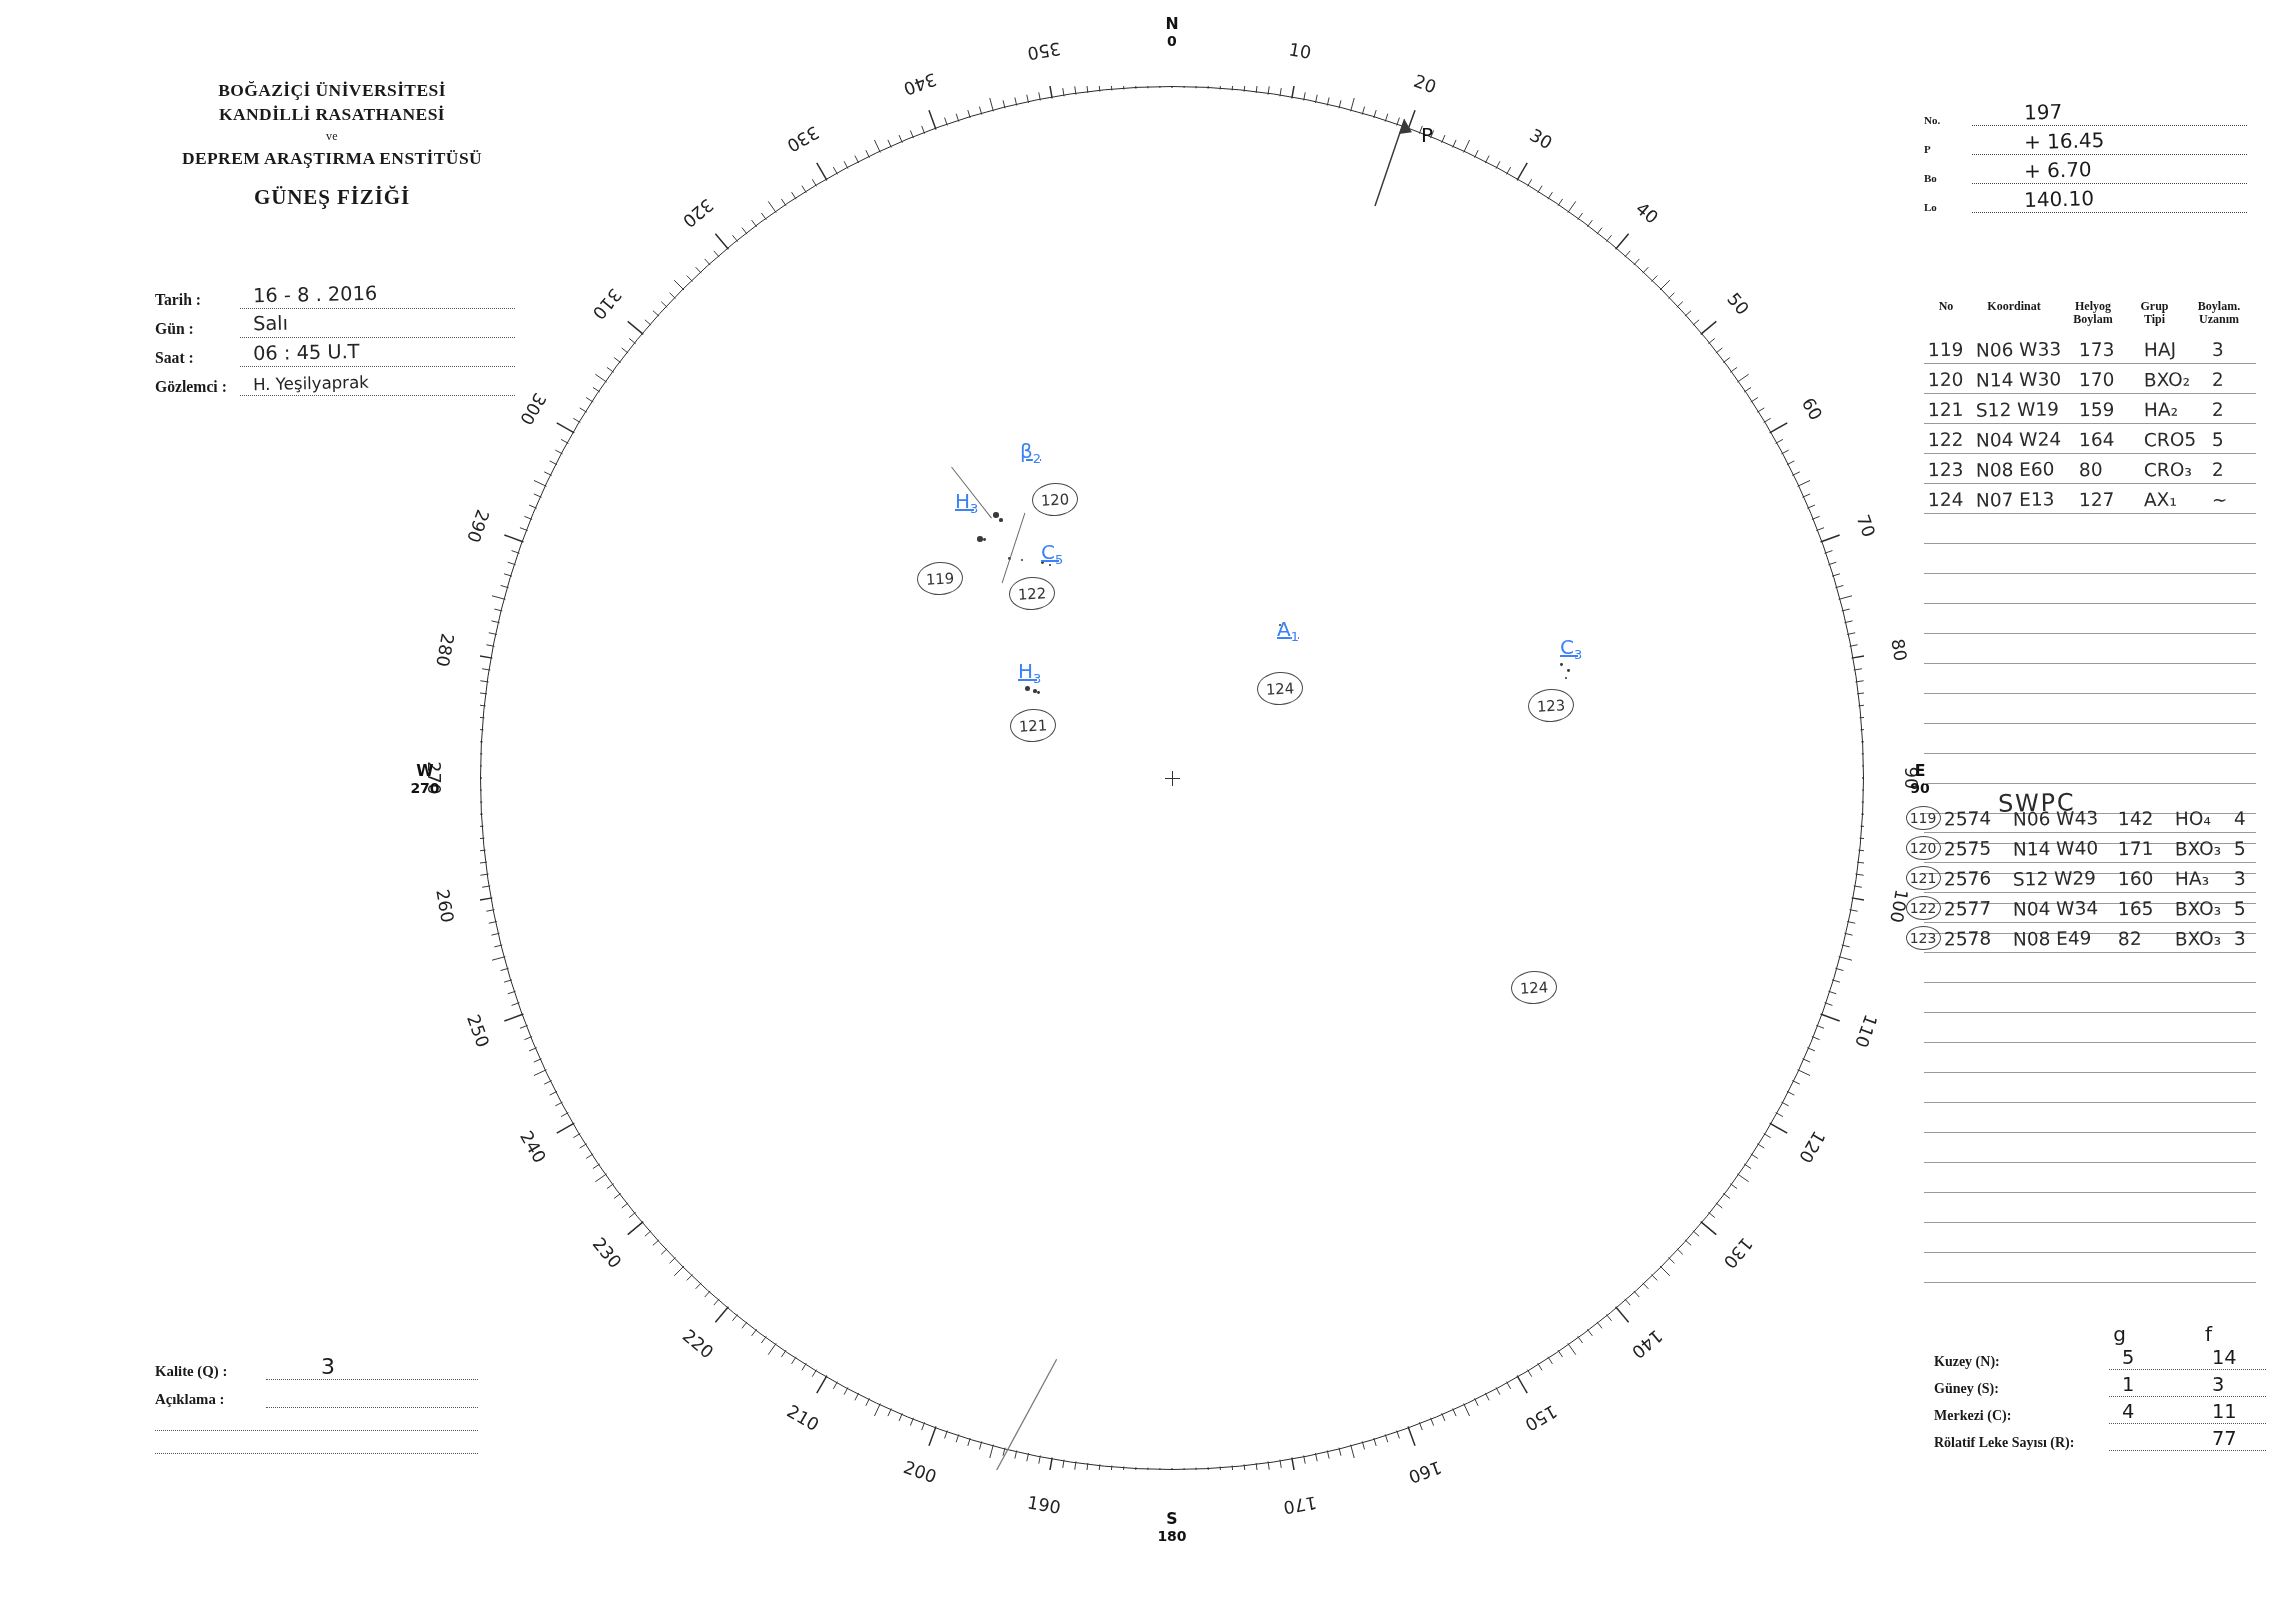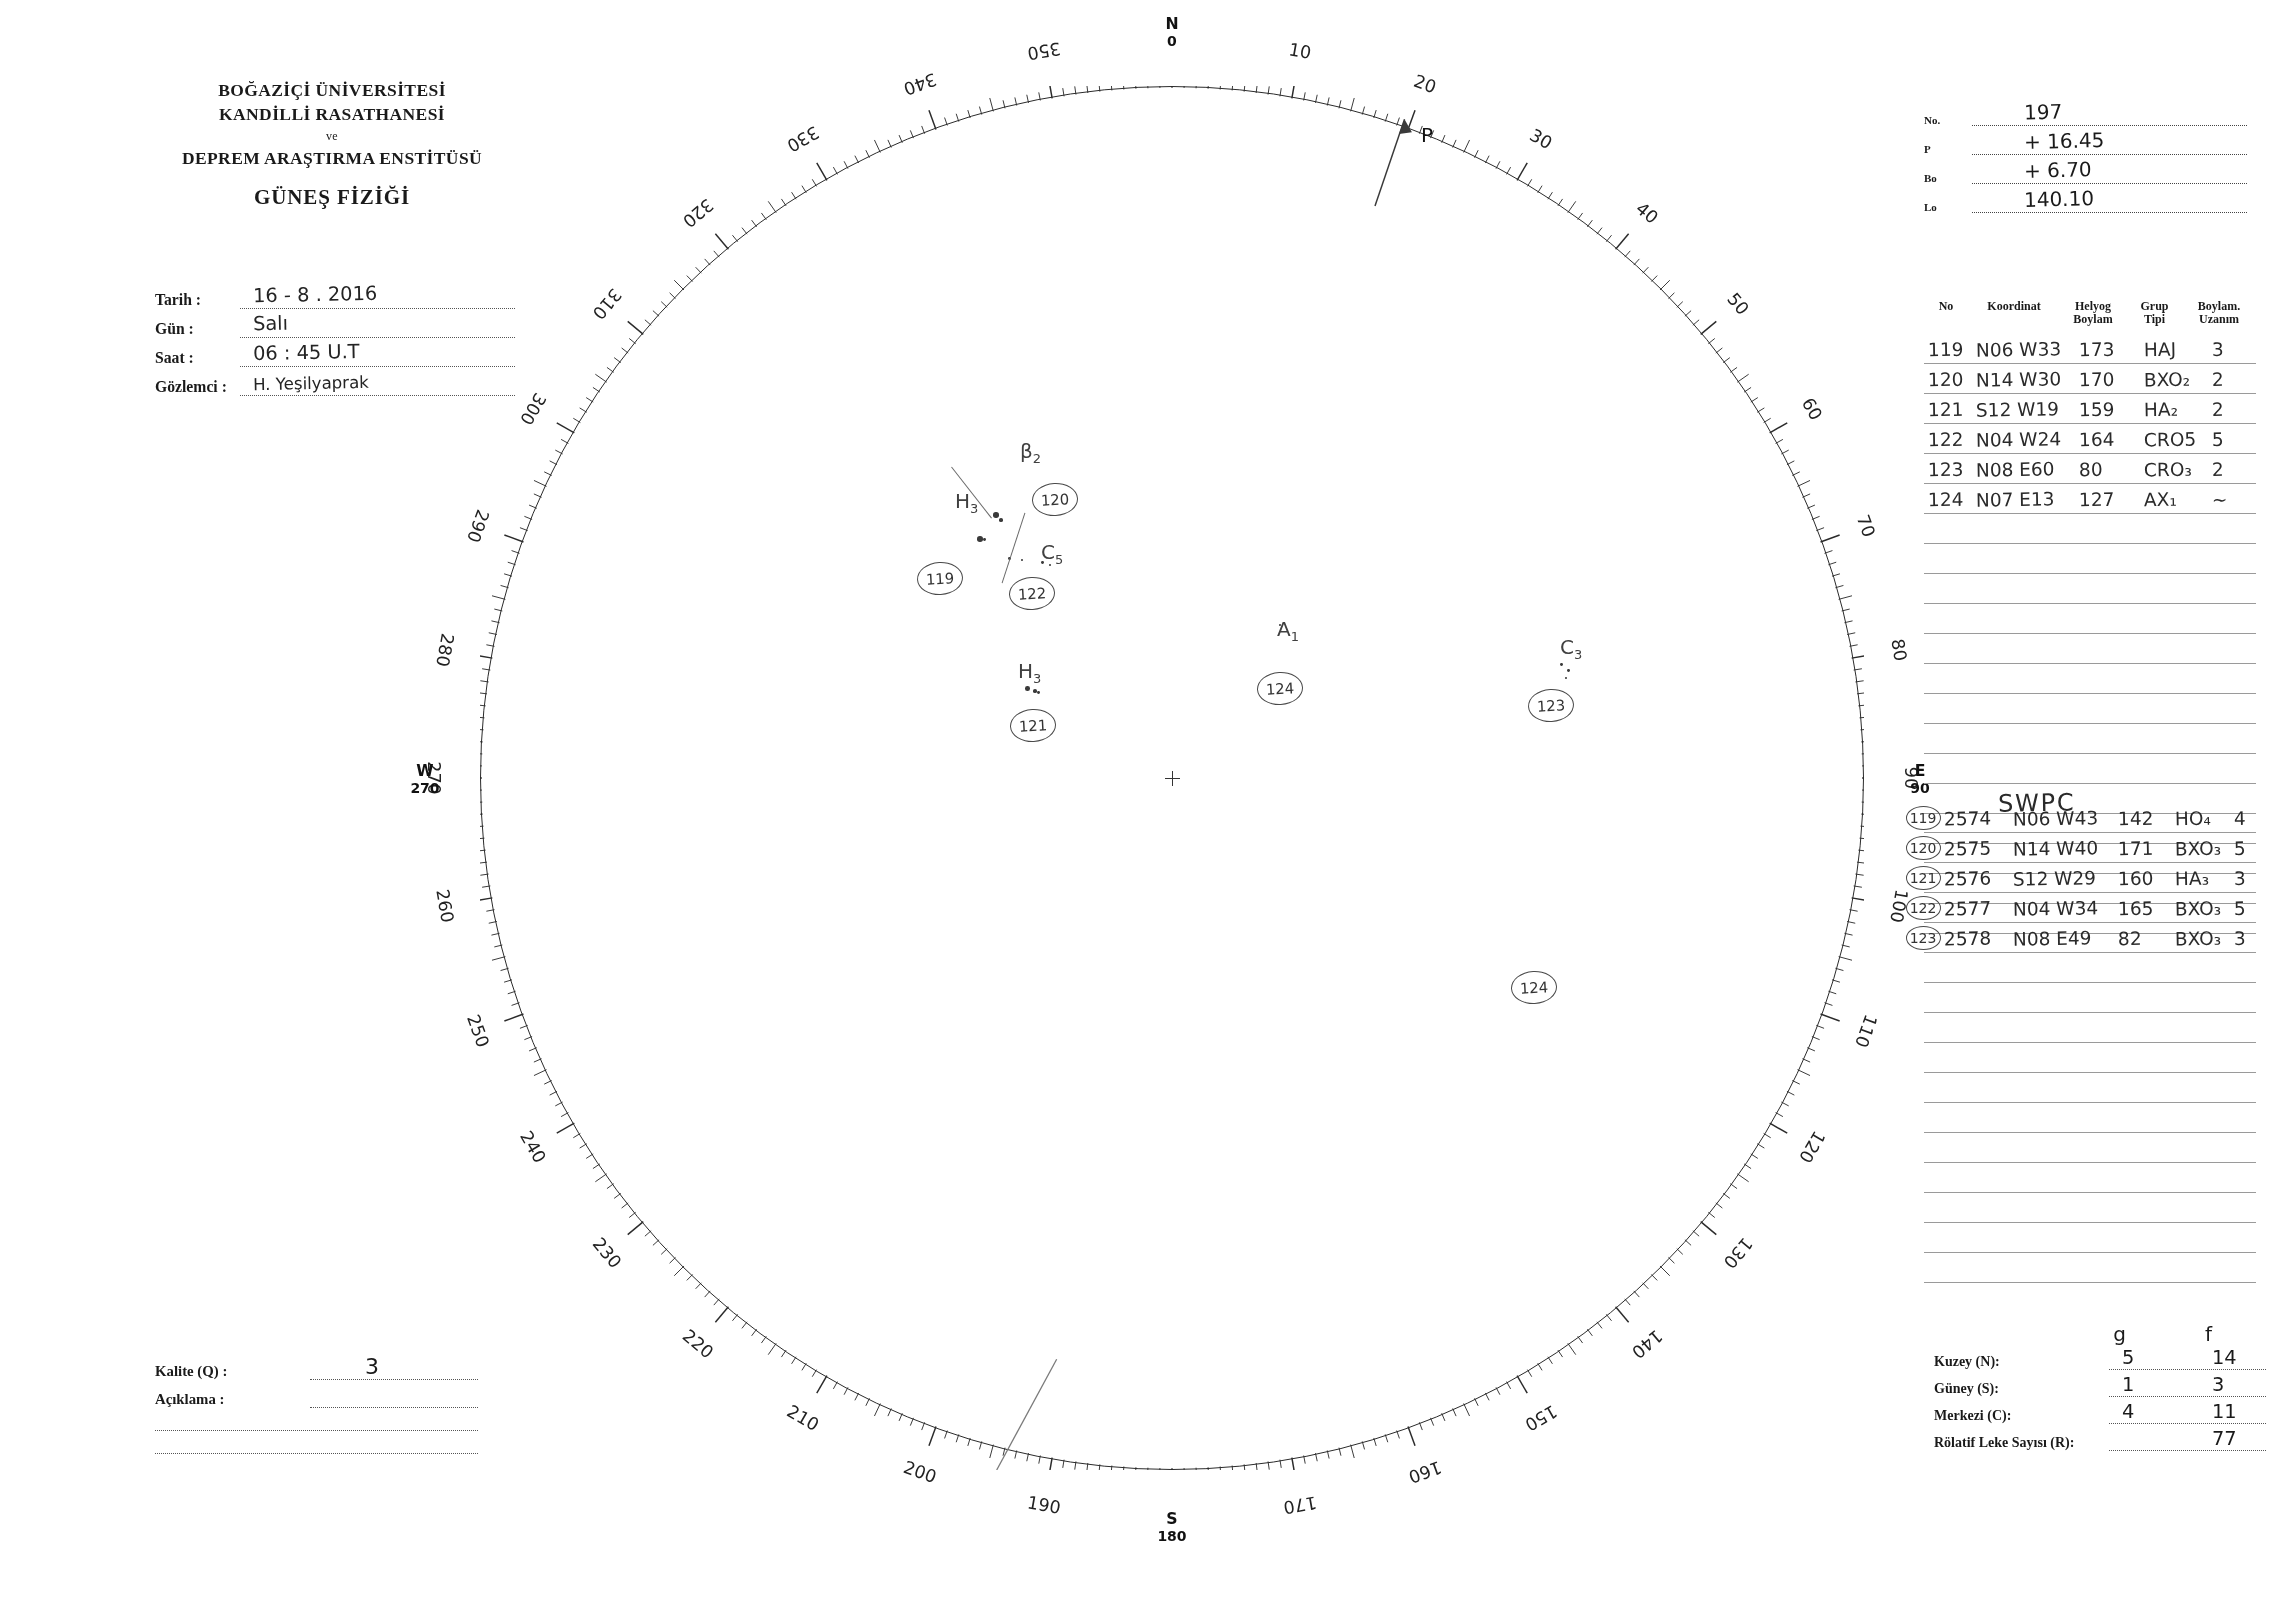--- a/index.html
+++ b/index.html
@@ -16,21 +16,21 @@
   #infoform{left:155px;top:268px;width:360px;margin-top:12px;}
   .frow{display:flex;align-items:flex-end;height:29px;}
   .flabel{font-weight:bold;font-size:15.7px;width:85px;flex:0 0 85px;}
   .fdots{flex:1;border-bottom:0.9px dotted #555;height:22px;position:relative;}
   .fval{position:absolute;left:13px;bottom:1.8px;font-family:"DejaVu Sans", sans-serif;
         font-size:19.4px;color:#242424;transform:rotate(-1.2deg);white-space:nowrap;}
   .fval.sm{font-size:16.6px;}
 
   
   #quality{left:155px;top:1352px;width:323px;}
-  .qrow{display:flex;align-items:flex-end;height:28px;gap:44px;}
+  .qrow{display:flex;align-items:flex-end;height:28px;}
   .qlabel{font-weight:bold;font-size:14.8px;width:111px;flex:0 0 111px;}
   .qdots{flex:1;border-bottom:0.9px dotted #555;height:20px;position:relative;}
   .qval{position:absolute;left:55px;bottom:0px;font-family:"DejaVu Sans", sans-serif;font-size:22px;}
   .qline{border-bottom:0.9px dotted #555;height:22px;margin-left:0px;}
 
   
   #disk{left:480px;top:86px;width:1384px;height:1384px;}
   #disk .circle{position:absolute;left:0;top:0;width:1384px;height:1384px;
      border:1.8px solid #2b2b2b;border-radius:50%;box-sizing:border-box;}
   #ticks{position:absolute;left:0;top:0;width:1384px;height:1384px;}
@@ -42,21 +42,21 @@
   #centercross{position:absolute;left:685px;top:685px;width:14.8px;height:14.8px;}
   #centercross:before,#centercross:after{content:"";position:absolute;background:#333;}
   #centercross:before{left:6.5px;top:0;width:1.4px;height:14.8px;}
   #centercross:after{top:6.5px;left:0;height:1.4px;width:14.8px;}
 
   
   .spot{position:absolute;background:#3a3a3a;border-radius:50%;}
   .grpcircle{position:absolute;border:1.3px solid #4a4a4a;border-radius:50%;
      font-family:"DejaVu Sans", sans-serif;font-size:14.8px;color:#333;
      display:flex;align-items:center;justify-content:center;transform:rotate(-3deg);}
-  .grplabel{position:absolute;font-family:"DejaVu Sans", sans-serif;font-size:20px;color:#404040;}
+  .grplabel{position:absolute;font-family:"DejaVu Sans", sans-serif;font-size:20px;color:#3b82f6;text-decoration:underline;}
   .grplabel sub{font-size:13px;}
 
   
   #rightpanel{left:1924px;top:97px;width:323px;}
   .hdrrow{display:flex;align-items:flex-end;height:29px;}
   .hdrlabel{font-weight:bold;font-size:11px;width:48px;flex:0 0 48px;}
   .hdrdots{flex:1;border-bottom:0.9px dotted #444;height:22px;position:relative;}
   .hdrval{position:absolute;left:52px;bottom:0.9px;font-family:"DejaVu Sans", sans-serif;font-size:20px;
           transform:rotate(-1.5deg);white-space:nowrap;}
 

